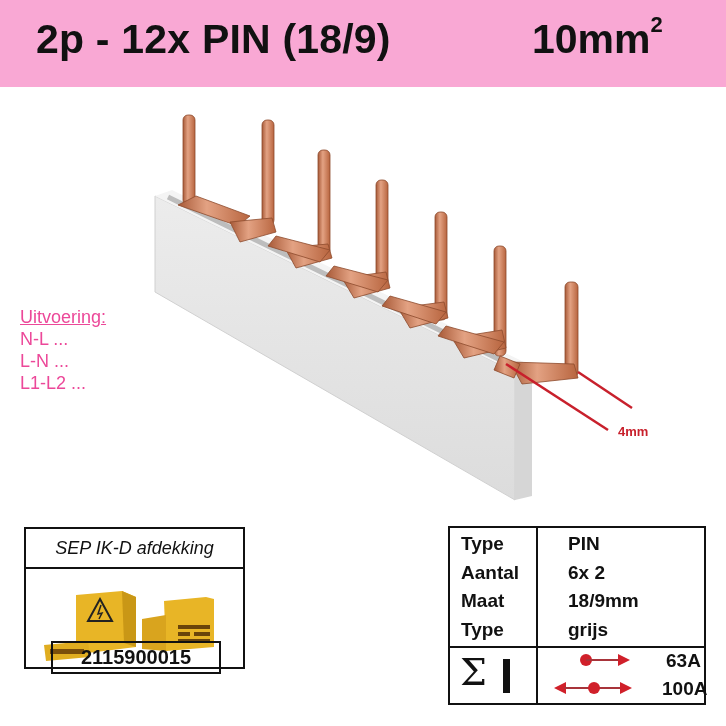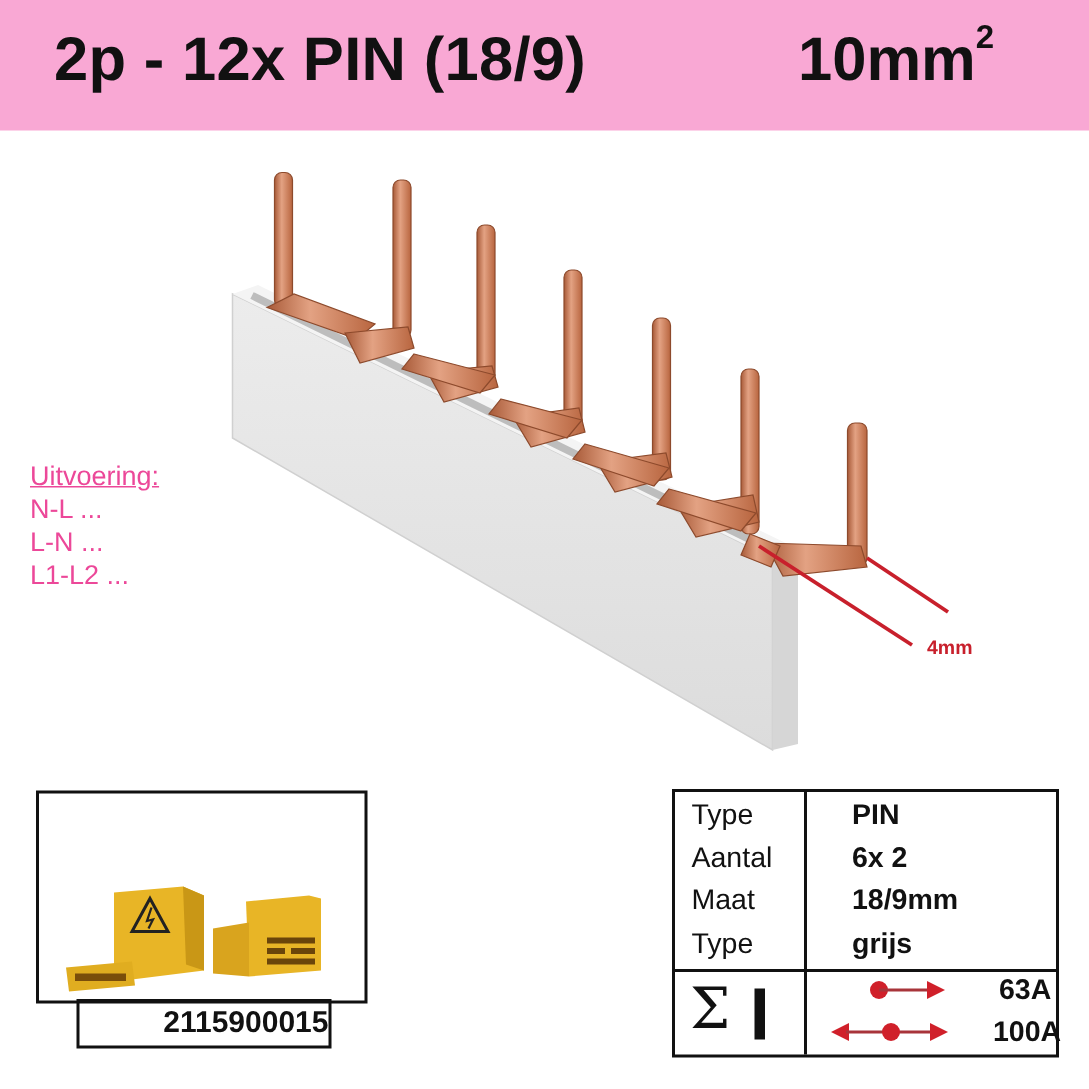--- a/index.html
+++ b/index.html
@@ -11,27 +11,27 @@
   .header .size sup { font-size:22px; position:relative; top:-4px; vertical-align:top; }
   .variants { position:absolute; left:20px; top:306px; font-size:18px; color:#ec4899; line-height:22px; }
   .variants .head { text-decoration:underline; }
   .product { position:absolute; left:0; top:0; width:726px; height:726px; }
   .dim-label { position:absolute; left:618px; top:424px; color:#c8202c; font-weight:bold; font-size:13px; }
 
   .cover-box { position:absolute; left:24px; top:527px; width:221px; height:142px; border:2px solid #111; box-sizing:border-box; }
   .cover-box .cap { height:38px; border-bottom:2px solid #111; font-style:italic; font-size:18px; color:#111;
                     text-align:center; line-height:38px; }
   .cover-img { position:absolute; left:0; top:40px; width:217px; height:98px; }
-  .code-box { position:absolute; left:51px; top:666px; width:170px; height:33px; border:2px solid #111; box-sizing:border-box;
-              font-weight:bold; font-size:20px; text-align:right; line-height:29px; color:#111; }
+  .code-box { position:absolute; left:51px; top:641px; width:170px; height:33px; border:2px solid #111; box-sizing:border-box;
+              font-weight:bold; font-size:20px; text-align:center; line-height:29px; color:#111; }
 
   .spec { position:absolute; left:448px; top:526px; width:258px; height:179px; border:2px solid #111; box-sizing:border-box; }
   .spec .vline { position:absolute; left:86px; top:0; width:2px; height:100%; background:#111; }
   .spec .hline { position:absolute; left:0; top:118px; width:100%; height:2px; background:#111; }
-  .spec .labels { position:absolute; left:11px; top:2px; font-weight:normal; font-size:19px; line-height:28.5px; color:#111; }
+  .spec .labels { position:absolute; left:11px; top:2px; font-weight:bold; font-size:19px; line-height:28.5px; color:#111; }
   .spec .values { position:absolute; left:118px; top:2px; font-weight:bold; font-size:19px; line-height:28.5px; color:#111; }
   .spec .sigma { position:absolute; left:10px; top:122px; font-family:"DejaVu Serif", serif; font-size:38px; color:#111; }
   .spec .ibar { position:absolute; left:53px; top:131px; width:7px; height:34px; background:#111; }
   .spec .cur { position:absolute; font-weight:bold; font-size:19px; color:#111;margin-left:28px; }
 </style>
 </head>
 <body>
 
 <div class="header">
   <div class="title">2p - 12x PIN (18/9)</div>
@@ -91,20 +91,21 @@
 <div class="dim-label">4mm</div>
 
 <div class="variants">
   <div class="head">Uitvoering:</div>
   <div>N-L ...</div>
   <div>L-N ...</div>
   <div>L1-L2 ...</div>
 </div>
 
 <div class="cover-box">
+  <div class="cap">SEP IK-D afdekking</div>
   <svg class="cover-img" viewBox="0 0 217 98">
 
     <polygon points="50,26 96,22 110,28 110,78 62,84 50,78" fill="#e8b526"></polygon>
     <polygon points="96,22 110,28 110,78 98,74" fill="#c99716"></polygon>
     <polygon points="18,76 62,72 64,88 20,92" fill="#e0ad20"></polygon>
     <rect x="24" y="80" width="34" height="5" fill="#7a4e0a"></rect>
     <polygon points="74,30 86,52 62,52" fill="none" stroke="#222" stroke-width="2"></polygon>
     <path d="M75,36 L72,45 L76,44 L73,50" stroke="#222" stroke-width="1.5" fill="none"></path>
 
     <polygon points="138,32 180,28 188,30 188,78 140,82" fill="#e8b526"></polygon>

